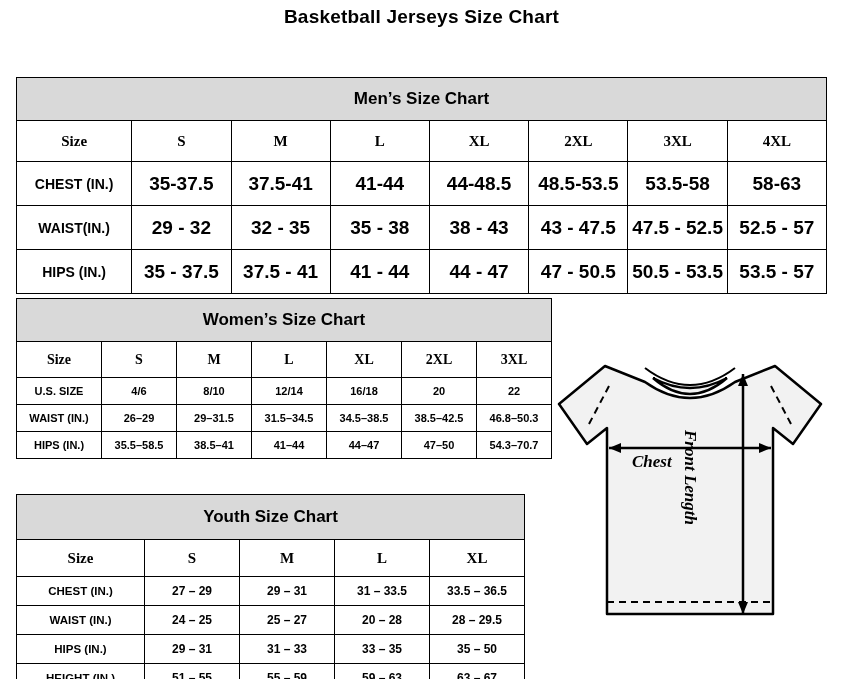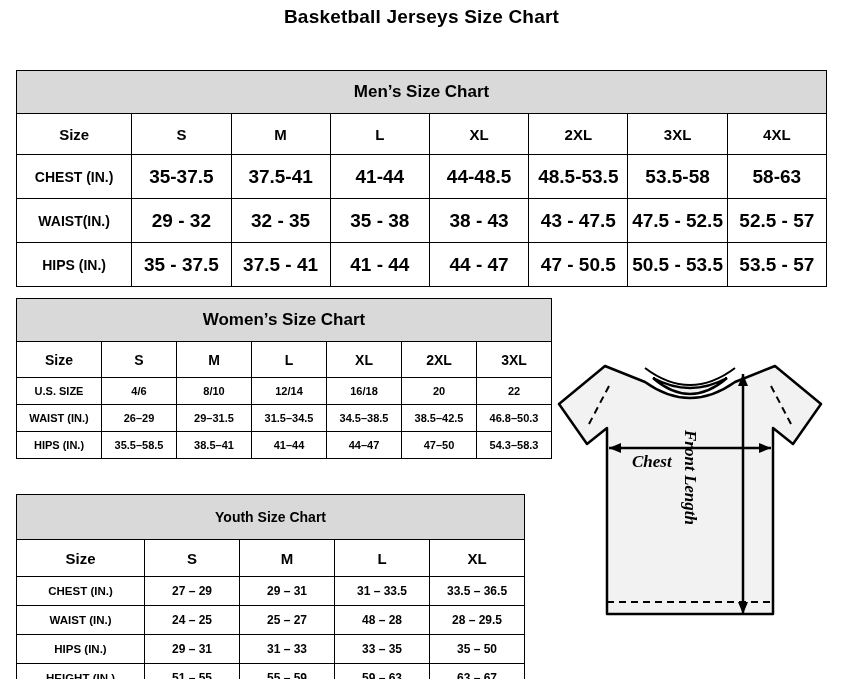--- a/index.html
+++ b/index.html
@@ -38,27 +38,28 @@
   }
   .chart-header td {
     background: #d9d9d9;
     font-weight: bold;
   }
   .row-header {
     font-weight: bold;
   }
   .col-header td {
     font-weight: bold;
+    font-family: Liberation Serif, serif;
   }
 
   
   #mens-table {
     position: absolute;
     left: 16px;
-    top: 70px;
+    top: 77px;
     width: 811px;
   }
   #mens-table .chart-header td {
     height: 40px;
     font-size: 17px;
   }
   #mens-table .col-header td {
     height: 38px;
     font-size: 15px;
   }
@@ -97,21 +98,21 @@
 
   
   #youth-table {
     position: absolute;
     left: 16px;
     top: 494px;
     width: 508px;
   }
   #youth-table .chart-header td {
     height: 42px;
-    font-size: 14px;
+    font-size: 17px;
   }
   #youth-table .col-header td {
     height: 34px;
     font-size: 15px;
   }
   #youth-table tbody td {
     height: 26px;
     font-size: 12px;
     font-weight: bold;
   }
@@ -257,21 +258,21 @@
       <td>38.5–42.5</td>
       <td>46.8–50.3</td>
     </tr>
     <tr>
       <td class="row-header">HIPS (IN.)</td>
       <td>35.5–58.5</td>
       <td>38.5–41</td>
       <td>41–44</td>
       <td>44–47</td>
       <td>47–50</td>
-      <td>54.3–58.3</td>
+      <td>54.3–70.7</td>
     </tr>
   </tbody>
 </table>
 
 <table id="youth-table">
   <colgroup>
     <col style="width:128px">
     <col style="width:95px">
     <col style="width:95px">
     <col style="width:95px">
@@ -292,21 +293,21 @@
       <td class="row-header">CHEST (IN.)</td>
       <td>27 – 29</td>
       <td>29 – 31</td>
       <td>31 – 33.5</td>
       <td>33.5 – 36.5</td>
     </tr>
     <tr>
       <td class="row-header">WAIST (IN.)</td>
       <td>24 – 25</td>
       <td>25 – 27</td>
-      <td>48 – 28</td>
+      <td>20 – 28</td>
       <td>28 – 29.5</td>
     </tr>
     <tr>
       <td class="row-header">HIPS (IN.)</td>
       <td>29 – 31</td>
       <td>31 – 33</td>
       <td>33 – 35</td>
       <td>35 – 50</td>
     </tr>
     <tr>

